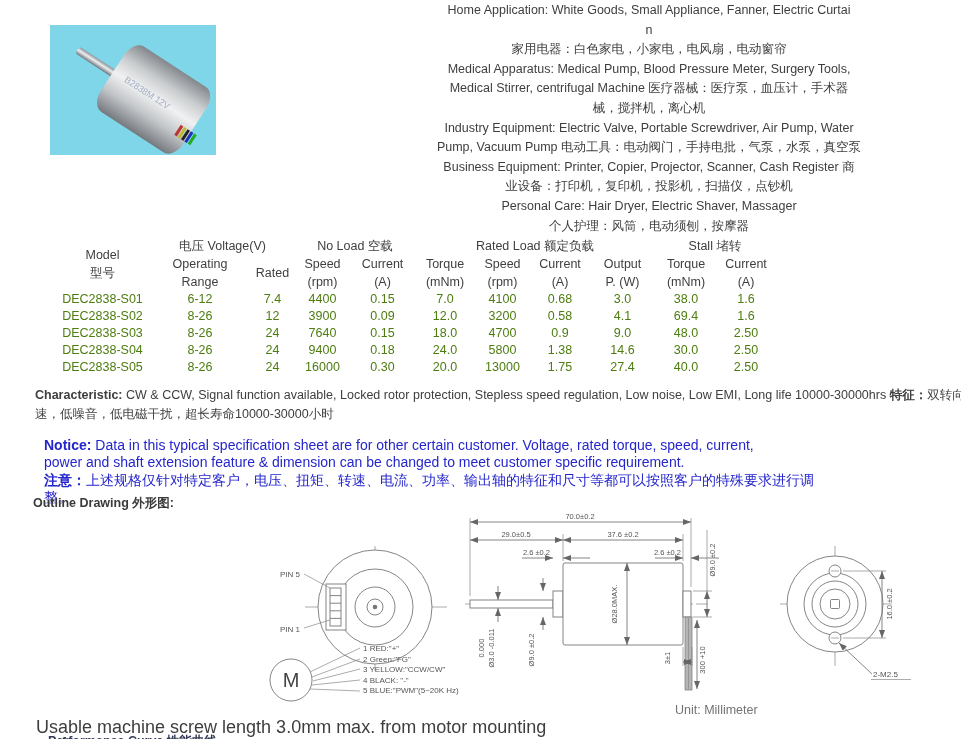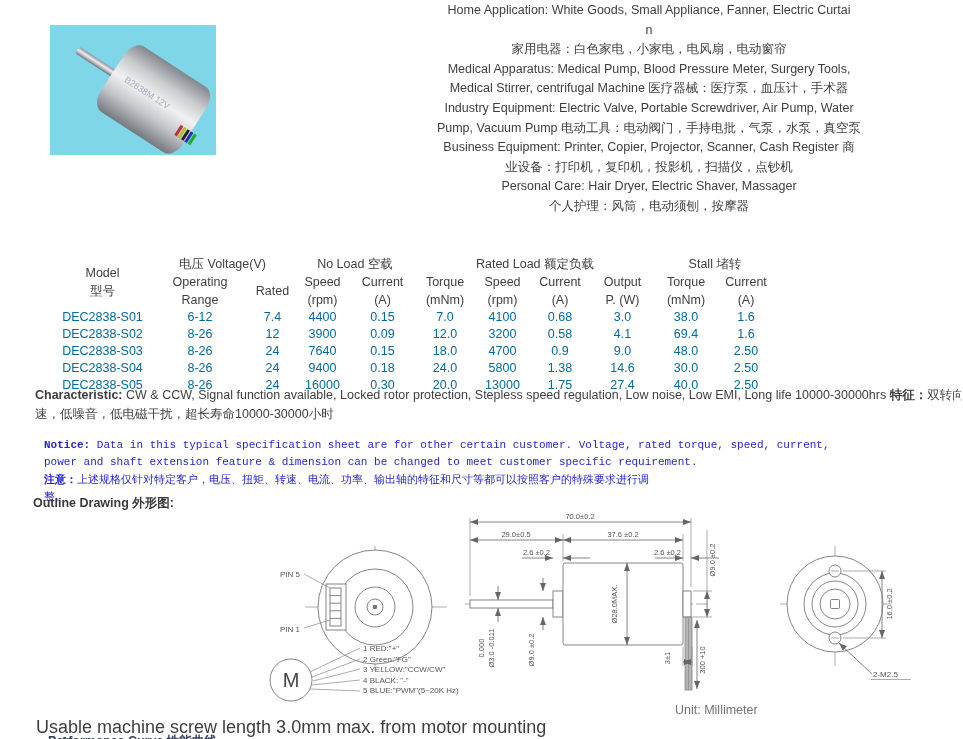--- a/index.html
+++ b/index.html
@@ -16,31 +16,31 @@
           background:linear-gradient(180deg,#83868b,#c9ccce 25%,#f0f1f2 48%,#c3c6c9 72%,#75787d);}
   .m-label{position:absolute;left:14px;top:32px;font-size:9px;color:rgba(100,120,160,0.55);white-space:nowrap;}
   .m-wires{position:absolute;left:126px;top:104px;display:flex;gap:1px;transform:rotate(33deg);}
   .m-wires i{display:block;width:3px;height:12px;}
 
   
   .apps{left:335px;top:1px;width:628px;font-size:12.5px;line-height:19.6px;color:#3e3e3e;text-align:center;}
 
   
   .spec-table{left:55px;top:238px;border-collapse:collapse;table-layout:fixed;
-              font-size:12.5px;color:#3f3f3f;text-align:center;margin-top:18px;}
+              font-size:12.5px;color:#3f3f3f;text-align:center;}
   .spec-table th,.spec-table td{padding:0;font-weight:normal;line-height:17.5px;vertical-align:middle;}
   .spec-table .grp{height:18px;}
   .spec-table .sub div{line-height:17.5px;}
-  .spec-table tbody td{line-height:17px;color:#0369a1;}
+  .spec-table tbody td{line-height:17px;color:#4d7c0f;}
 
   
   .char{left:35px;top:386px;width:926px;font-size:12.5px;line-height:19px;color:#3e3e3e;}
   .char .l1{white-space:nowrap;overflow:hidden;}
   .bold{font-weight:bold;margin-top:8px;}
-  .notice{left:44px;top:437px;width:900px;font-size:11px;line-height:17.3px;color:#2525cc;font-family:Liberation Mono, monospace;}
+  .notice{left:44px;top:437px;width:900px;font-size:14px;line-height:17.3px;color:#2525cc;}
   .outline-title{left:33px;top:495px;font-size:12.5px;font-weight:bold;color:#3a3a3a;text-align:center;}
 
   
   .drawing{left:260px;top:508px;}
   .drawing text{font-family:"Liberation Sans","DejaVu Sans",sans-serif;font-size:8px;fill:#555;}
   .drawing .sm{font-size:7.5px;}
   .drawing .big{font-size:20px;fill:#444;}
   .ln{stroke:#777;stroke-width:0.9;fill:none;}
   .thin{stroke:#888;stroke-width:0.7;fill:none;}
   .fillw{fill:#fff;}
@@ -70,20 +70,21 @@
         <i style="background:#2a2"></i>
     </div>
   </div>
 
   <div class="abs apps">
     <div>Home Application: White Goods, Small Appliance, Fanner, Electric Curtai</div>
     <div>n</div>
     <div>家用电器：白色家电，小家电，电风扇，电动窗帘</div>
     <div>Medical Apparatus: Medical Pump, Blood Pressure Meter, Surgery Tools,</div>
     <div>Medical Stirrer, centrifugal Machine  医疗器械：医疗泵，血压计，手术器</div>
+    <div>械，搅拌机，离心机</div>
     <div>Industry Equipment: Electric Valve, Portable Screwdriver, Air Pump, Water</div>
     <div>Pump, Vacuum Pump 电动工具：电动阀门，手持电批，气泵，水泵，真空泵</div>
     <div>Business Equipment: Printer, Copier, Projector, Scanner, Cash Register  商</div>
     <div>业设备：打印机，复印机，投影机，扫描仪，点钞机</div>
     <div>Personal Care: Hair Dryer, Electric Shaver, Massager</div>
     <div>个人护理：风筒，电动须刨，按摩器</div>
   </div>
 
   <table class="abs spec-table">
     <colgroup>

